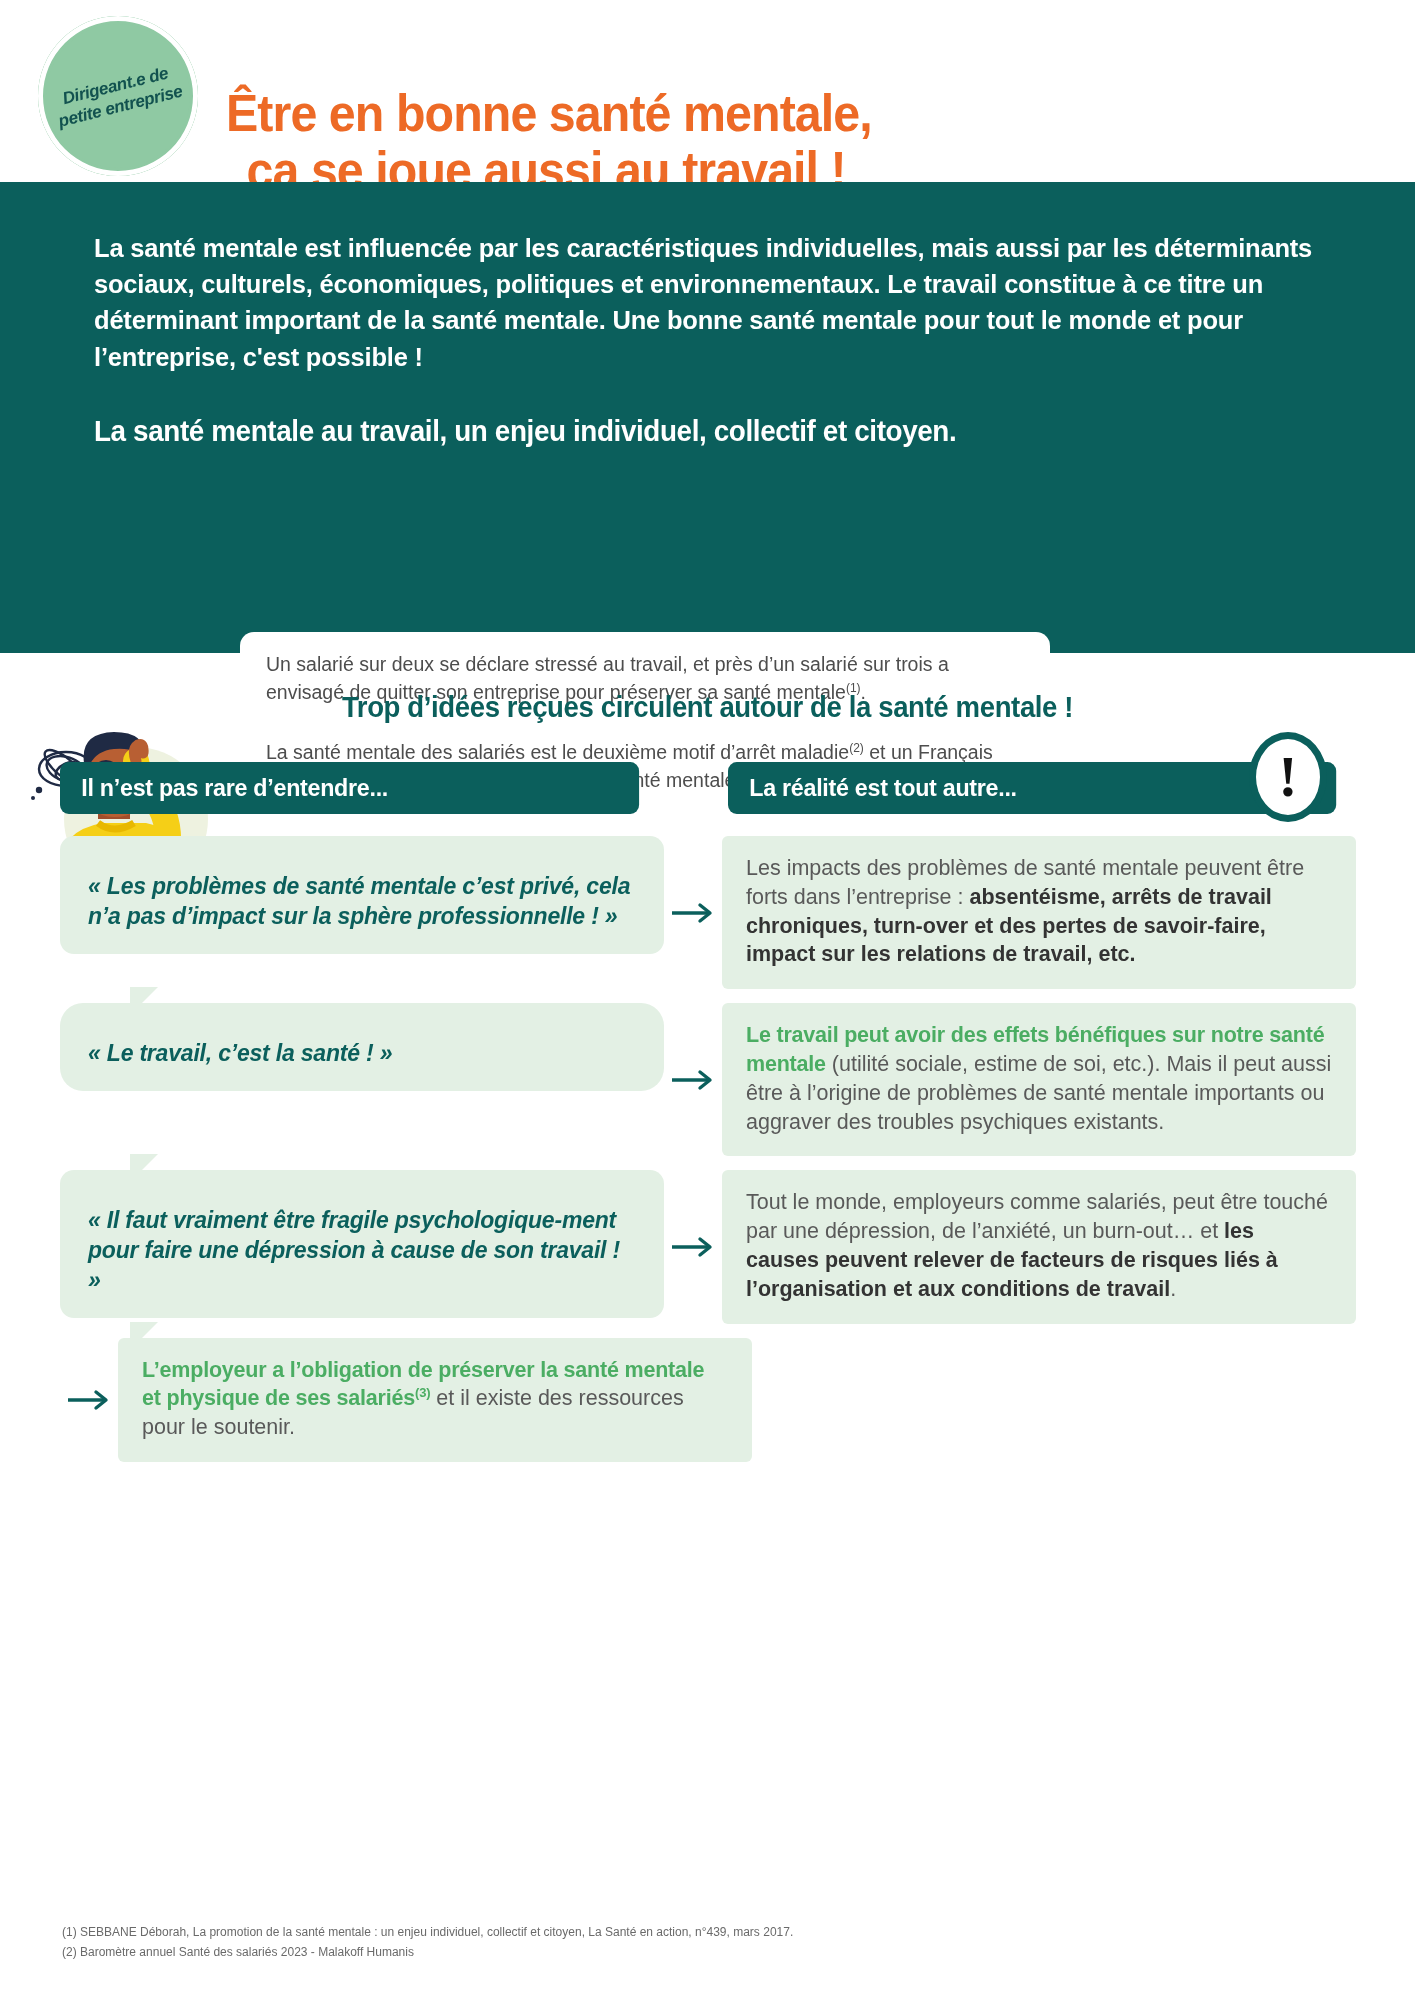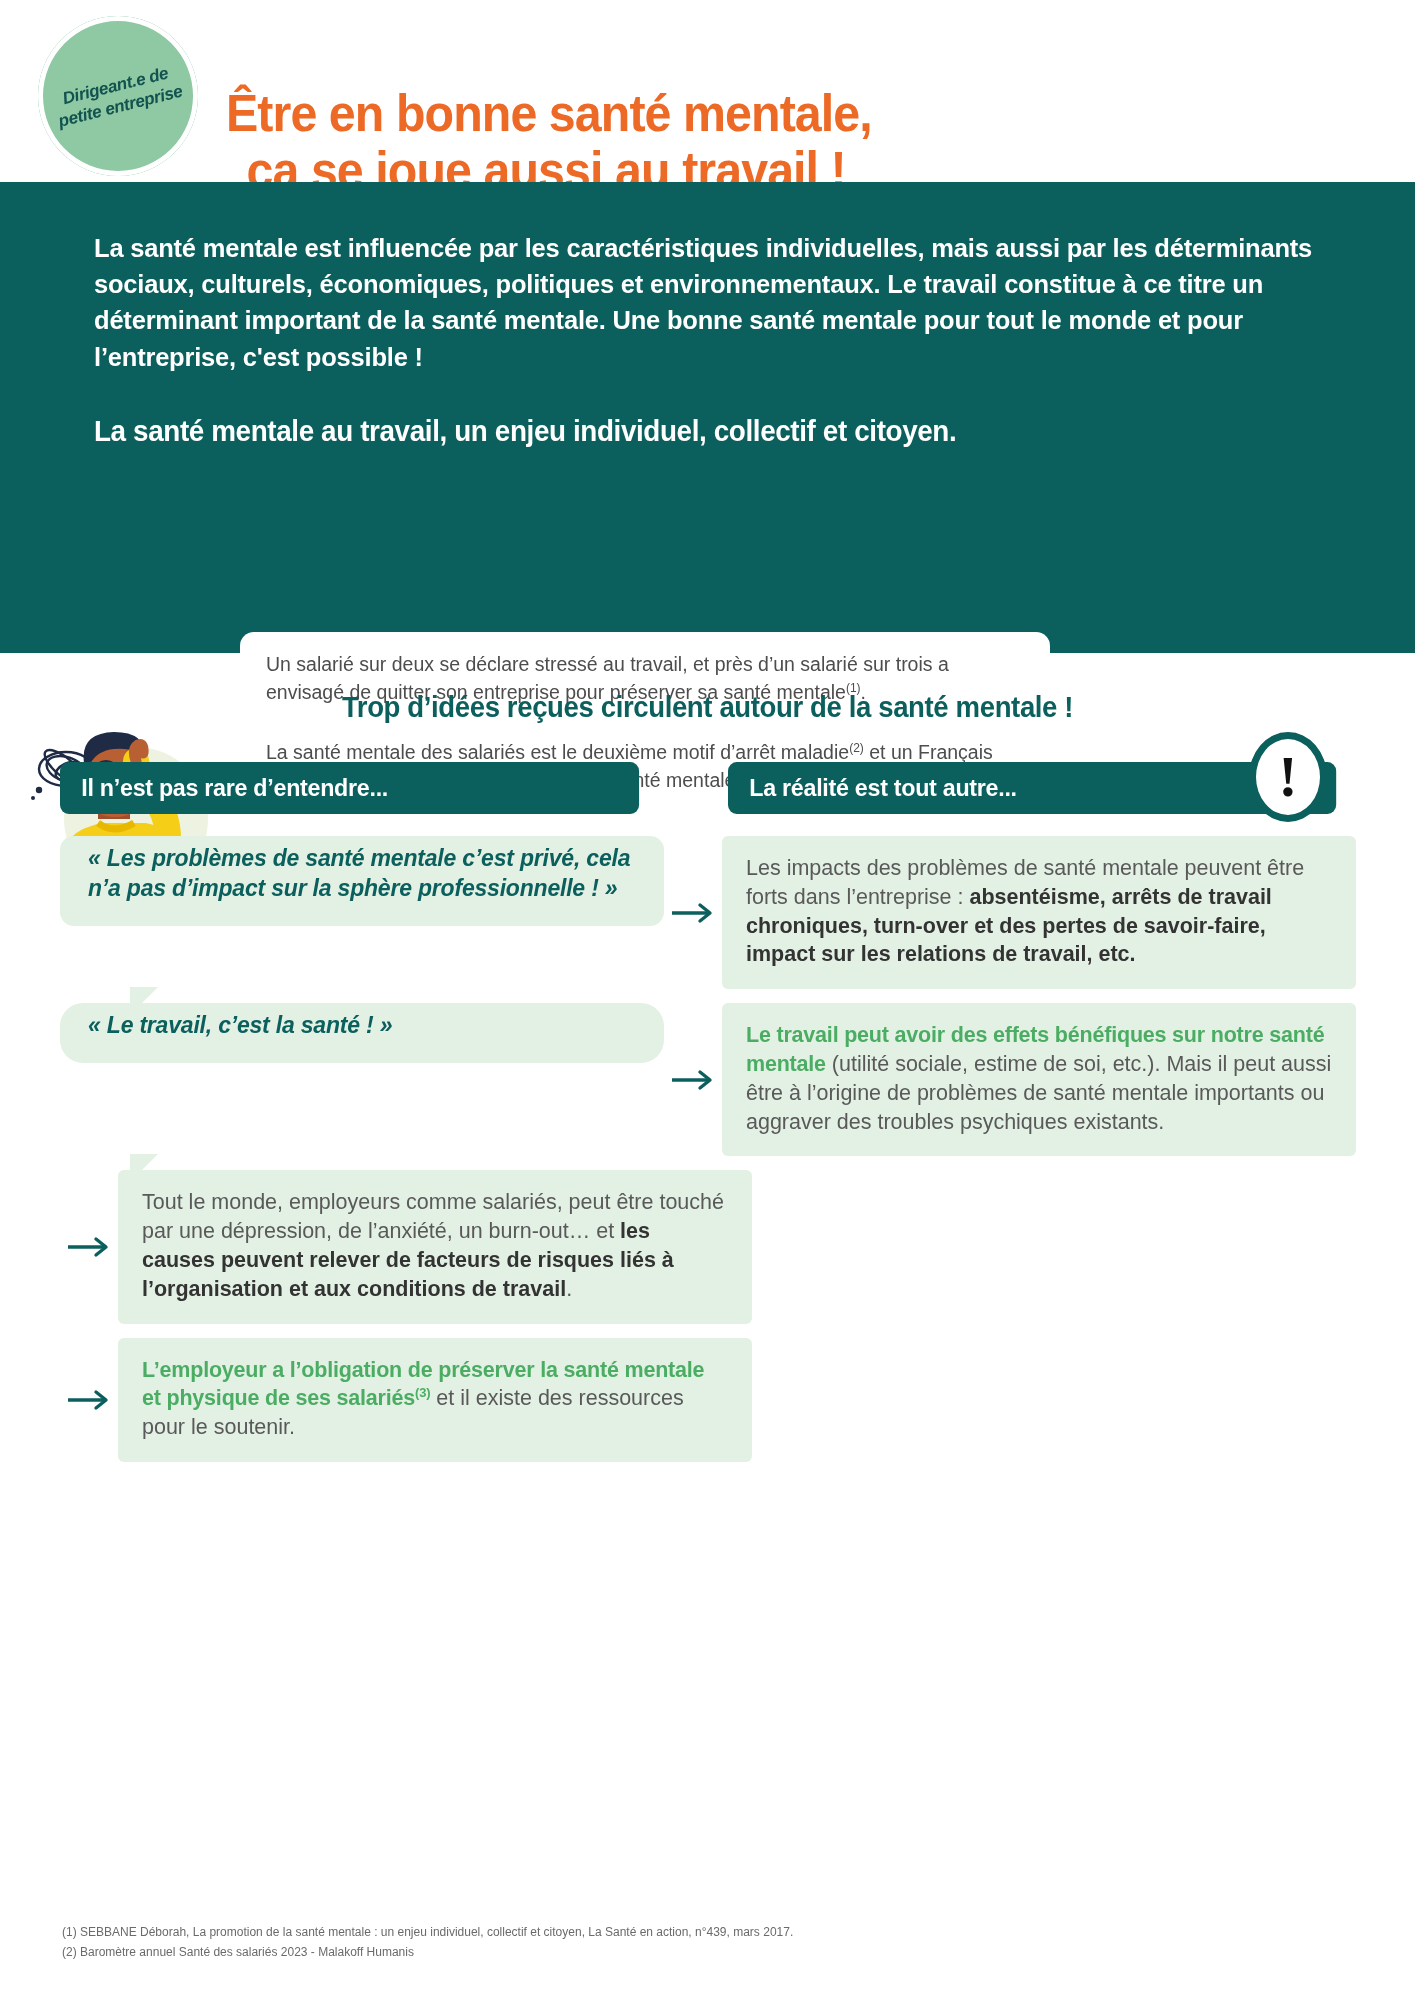--- a/index.html
+++ b/index.html
@@ -167,21 +167,21 @@
     font-family:"Liberation Serif", serif;
   }
   .bubble-wrap{
     width:604px;
     position:relative;
     flex:0 0 604px;
   }
   .bubble{
     background:#E3F0E4;
     border-radius:14px;
-    padding:8px 28px 22px 28px;
+    padding:36px 28px 22px 28px;
     color:#0B5F5C;
     font-size:23px;
     font-weight:bold;
     font-style:italic;
     line-height:1.30;
     letter-spacing:-0.2px;
   }
   .bubble.center{text-align:left;border-radius:23px;}
   .bubble-wrap:after{
     content:"";
@@ -334,20 +334,23 @@
           <line x1="2" y1="11" x2="38" y2="11" stroke="#0B5F5C" stroke-width="3.4"></line>
           <polyline points="30,3 40,11 30,19" fill="none" stroke="#0B5F5C" stroke-width="3.4" stroke-linecap="round" stroke-linejoin="round"></polyline>
         </svg>
       </div>
       <div class="answer">
         <span class="green">Le travail peut avoir des effets bénéfiques sur notre santé mentale</span><span> (utilité sociale, estime de soi, etc.). Mais il peut aussi être à l’origine de problèmes de santé mentale importants ou aggraver des troubles psychiques existants.</span>
       </div>
     </div>
 
     <div class="rowbox">
+      <div class="bubble-wrap">
+        <div class="bubble">« Il faut vraiment être fragile psychologique-ment pour faire une dépression à cause de son travail ! »</div>
+      </div>
       <div class="arrow-cell">
         <svg width="46" height="22" viewBox="0 0 46 22">
           <line x1="2" y1="11" x2="38" y2="11" stroke="#0B5F5C" stroke-width="3.4"></line>
           <polyline points="30,3 40,11 30,19" fill="none" stroke="#0B5F5C" stroke-width="3.4" stroke-linecap="round" stroke-linejoin="round"></polyline>
         </svg>
       </div>
       <div class="answer">
         <span>Tout le monde, employeurs comme salariés, peut être touché par une dépression, de l’anxiété, un burn-out… et </span><b>les causes peuvent relever de facteurs de risques liés à l’organisation et aux conditions de travail</b><span>.</span>
       </div>
     </div>

